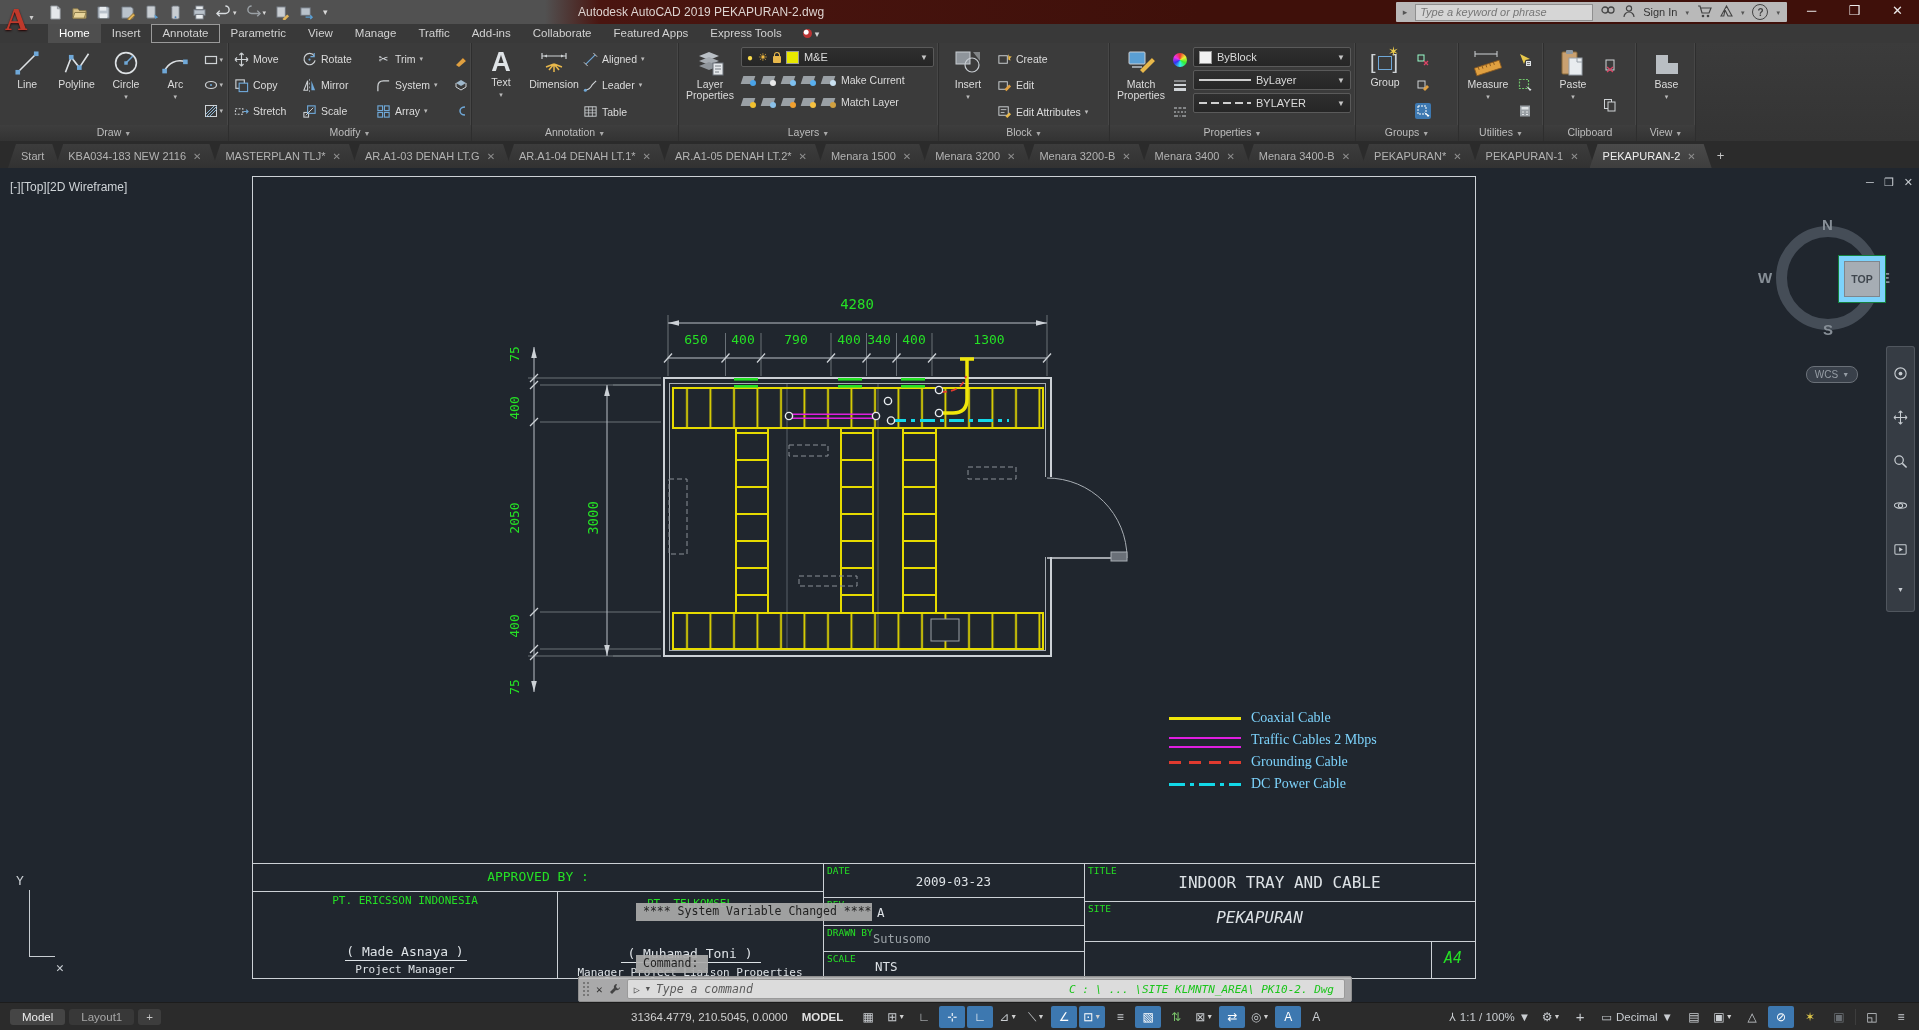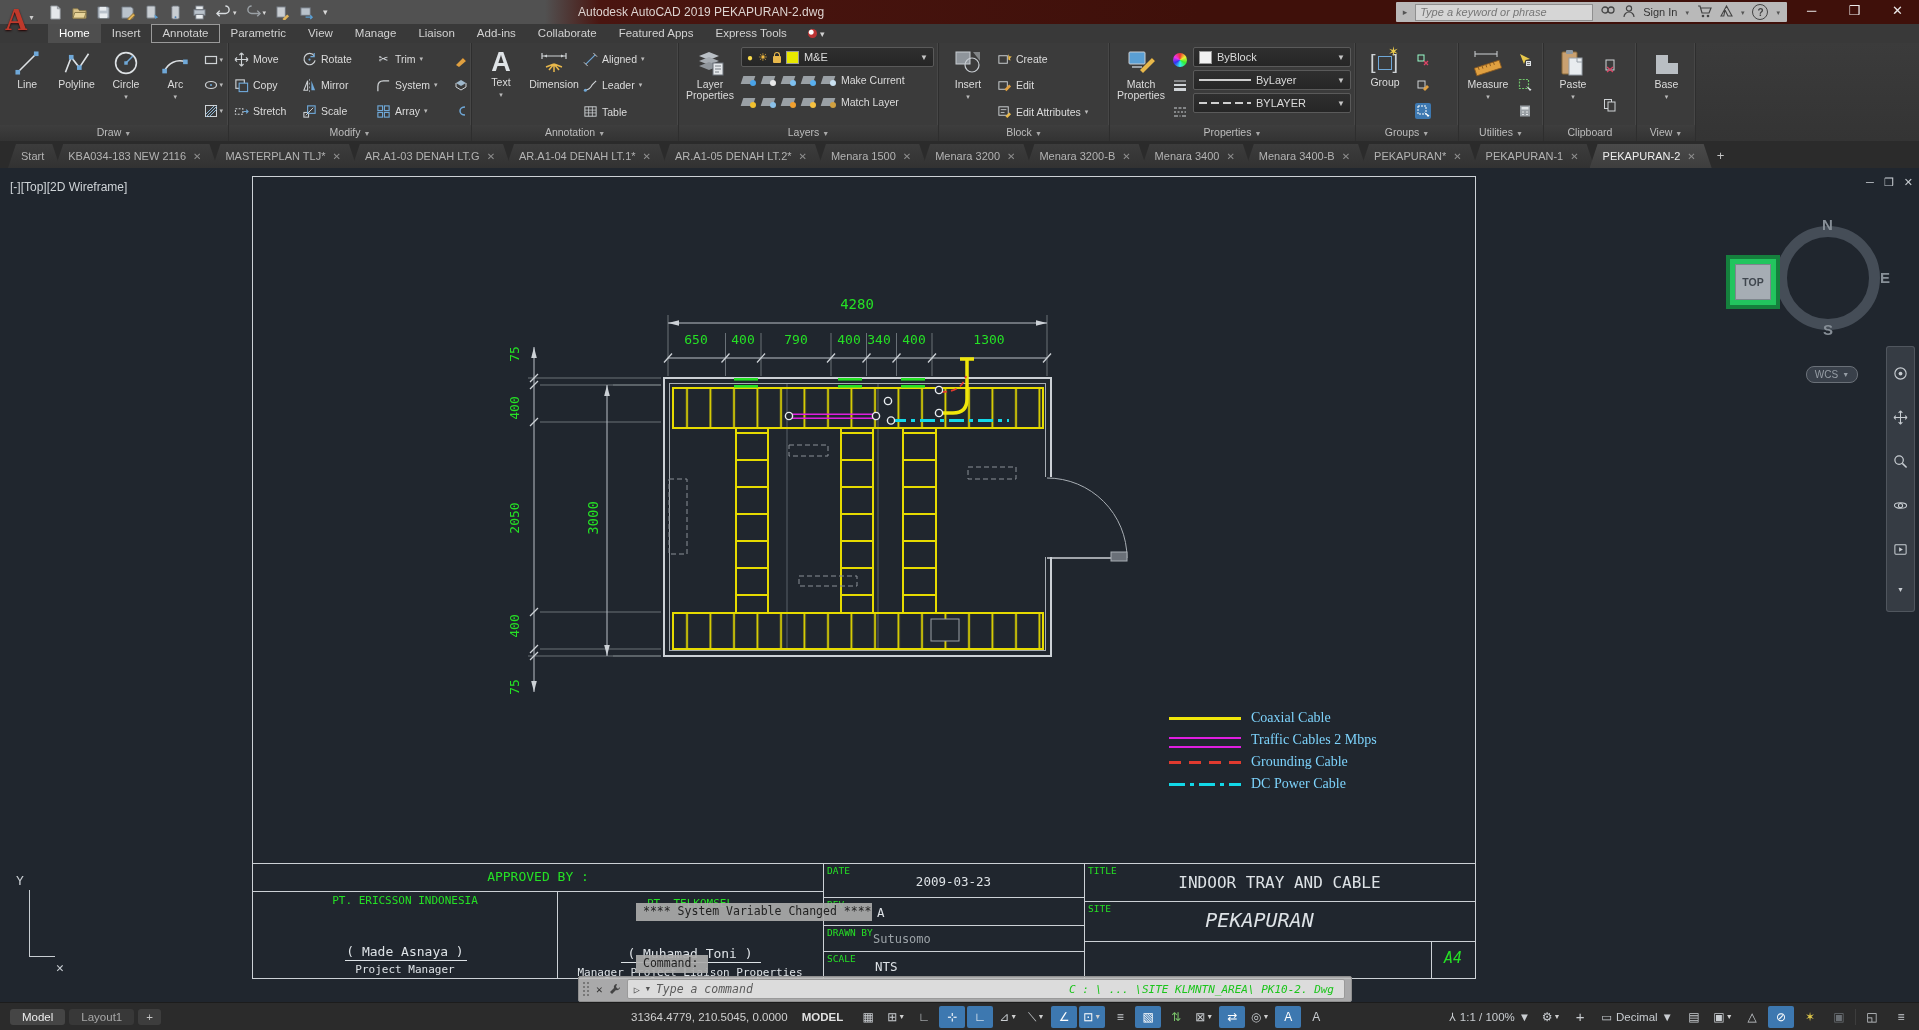--- a/index.html
+++ b/index.html
@@ -66,21 +66,21 @@
 .canvas{position:absolute;left:0;top:168px;width:1919px;height:834px;background:#20262e;overflow:hidden}
 .vp-label{position:absolute;left:10px;top:12px;color:#cfd4d8;font-size:12px}
 .win-mini{position:absolute;right:6px;top:8px;display:flex;gap:10px;color:#c8cdd2;font-size:11px}
 .ucs-y{position:absolute;left:16px;top:705px;color:#c8cdd2;font-size:13px;font-family:"DejaVu Sans Mono",monospace}
 .ucs-vline{position:absolute;left:29px;top:722px;width:1px;height:66px;background:#c8cdd2}
 .ucs-hline{position:absolute;left:29px;top:788px;width:26px;height:1px;background:#c8cdd2}
 .ucs-x{position:absolute;left:56px;top:792px;color:#c8cdd2;font-size:13px;font-family:"DejaVu Sans Mono",monospace}
 
 .vc-ring{position:absolute;left:1776px;top:58px;width:82px;height:82px;border:11px solid #454d57;border-radius:50%}
 .vc-l{position:absolute;color:#878f97;font-weight:bold;font-size:15px}
-.vc-top{position:absolute;left:1726px;top:87px;width:46px;height:46px;background:#22c55e;border:4px solid #15803d;display:flex;align-items:center;justify-content:center}
+.vc-top{position:absolute;left:1838px;top:87px;width:46px;height:46px;background:#7dd3fc;border:1px solid #15803d;display:flex;align-items:center;justify-content:center}
 .vc-top .inner{width:34px;height:34px;border:1px solid #7e868d;display:flex;align-items:center;justify-content:center;font-size:10.5px;font-weight:bold;color:#3f464e;background:#a6adb4}
 .wcs{position:absolute;left:1806px;top:198px;width:50px;height:15px;background:#39404a;border:1px solid #6a7078;border-radius:8px;color:#969da5;font-size:10px;display:flex;align-items:center;justify-content:center;gap:4px}
 .navbar{position:absolute;left:1886px;top:178px;width:27px;height:256px;background:rgba(72,79,88,.55);border:1px solid rgba(120,128,136,.4);border-radius:3px;display:flex;flex-direction:column;align-items:center;justify-content:space-around;padding:4px 0}
 .navbar svg{width:15px;height:15px}
 
 .paper{position:absolute;left:252px;top:8px;width:1222px;height:801px;border:1px solid #ccd1d6}
 .cad{position:absolute;left:0;top:0}
 .dimt{position:absolute;color:#25e025;font-family:"DejaVu Sans Mono",monospace;font-size:13px;transform:translate(-50%,-50%);white-space:nowrap}
 .dimt.big{font-size:14px}
 .dimt.rot{transform:translate(-50%,-50%) rotate(-90deg)}
@@ -236,21 +236,21 @@
     <span class="logo-caret">▾</span>
   </div>
 
   <div class="ribbon-tabs">
       <span class="rtab active">Home</span>
       <span class="rtab">Insert</span>
       <span class="rtab boxed">Annotate</span>
       <span class="rtab">Parametric</span>
       <span class="rtab">View</span>
       <span class="rtab">Manage</span>
-      <span class="rtab">Liaison</span>
+      <span class="rtab">Traffic</span>
       <span class="rtab">Add-ins</span>
       <span class="rtab">Collaborate</span>
       <span class="rtab">Featured Apps</span>
       <span class="rtab">Express Tools</span>
       <span class="rtab-extra"><span class="dot"></span>▾</span>
     </div>
 
   <div class="ribbon">
 
     <div class="panel" style="width:228px">
@@ -951,21 +951,21 @@
         <div class="tb-g" style="left:574px;top:722px;font-size:9.5px">REV</div>
         <div class="tb-w" style="left:624px;top:728px;font-size:12.5px">A</div>
         <div class="tb-g" style="left:574px;top:750px;font-size:9.5px">DRAWN BY</div>
         <div class="tb-w" style="left:620px;top:755px;font-size:12px;color:#9ca3a8">Sutusomo</div>
         <div class="tb-g" style="left:574px;top:776px;font-size:9.5px">SCALE</div>
         <div class="tb-w" style="left:622px;top:782px;font-size:12.5px">NTS</div>
 
         <div class="tb-g" style="left:835px;top:688px;font-size:9.5px">TITLE</div>
         <div class="tb-w tb-center" style="left:831px;top:696px;width:391px;font-size:16px">INDOOR  TRAY  AND  CABLE</div>
         <div class="tb-g" style="left:835px;top:726px;font-size:9.5px">SITE</div>
-        <div class="tb-w tb-center" style="left:831px;top:731px;width:351px;font-size:20px;font-style:italic">PEKAPURAN</div>
+        <div class="tb-w tb-center" style="left:831px;top:731px;width:351px;font-size:16px;font-style:italic">PEKAPURAN</div>
         <div class="tb-g tb-center" style="left:1178px;top:772px;width:44px;font-size:15px;font-style:italic">A4</div>
       </div>
     </div>
 
     <div class="ov" style="left:636px;top:735px;width:222px">**** System Variable Changed ****</div>
     <div class="ov" style="left:636px;top:787px;width:58px">Command:</div>
 
     <div class="cmdbar">
       <div class="cmd-handle"></div>
       <span class="cmd-x">✕</span>

